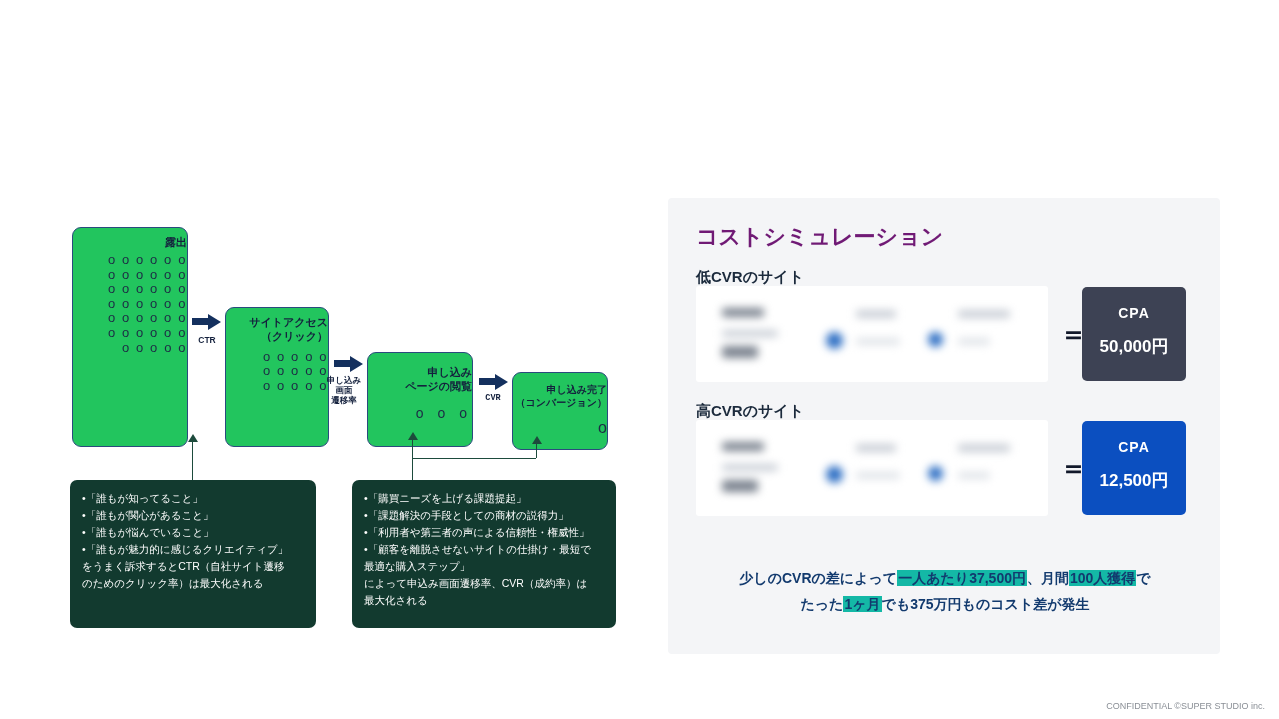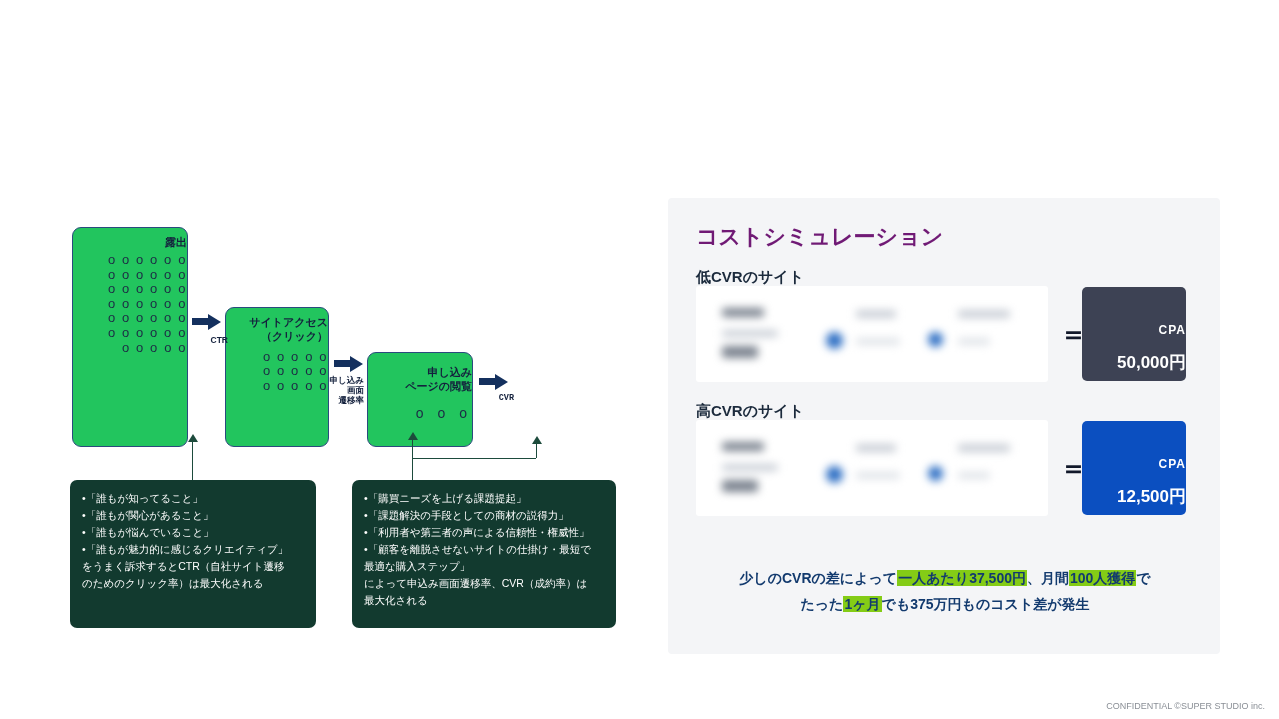--- a/index.html
+++ b/index.html
@@ -79,21 +79,21 @@
   .arrow-tail {
     position: absolute;
     background: #14305e;
     height: 7px;
   }
   .arrow-label {
     position: absolute;
     font-size: 8.5px;
     font-weight: bold;
     color: #14213d;
-    text-align: right;
+    text-align: center;
     line-height: 1.15;
   }
 
   .note {
     position: absolute;
     background: #123a2f;
     color: #ffffff;
     border-radius: 7px;
     padding: 10px 12px;
     font-size: 10.5px;
@@ -155,46 +155,44 @@
     color: #11182a;
   }
   .cpa-card {
     position: absolute;
     width: 104px; height: 94px;
     border-radius: 5px;
     text-align: center;
     color: #ffffff;
   }
   .cpa-card .cpa-label {
-    font-size: 12px;
+    font-size: 14px;
     font-weight: bold;
     letter-spacing: 1px;
-    margin-top: 36px;
-    text-align: right;
+    margin-top: 18px;
   }
   .cpa-card .cpa-value {
     font-size: 17px;
     font-weight: bold;
     margin-top: 14px;
-    text-align: right;
   }
   #cpa-low  { background: #3d4254; }
   #cpa-high { background: #0b4fc0; }
 
   .cost-summary {
     position: absolute;
     left: 24px; top: 368px;
     width: 506px;
     text-align: center;
     font-size: 14px;
     font-weight: bold;
     color: #123a6e;
     line-height: 1.85;
   }
-  .hl { background: #84cc16; padding: 0 1px; }
+  .hl { background: #14b8a6; padding: 0 1px; }
 
   .footer {
     position: absolute;
     right: 14px; bottom: 8px;
     font-size: 9px;
     color: #8a8f96;
   }
 </style>
 </head>
 <body>
@@ -222,20 +220,25 @@
 ᴏ ᴏ ᴏ ᴏ ᴏ
 ᴏ ᴏ ᴏ ᴏ ᴏ</div>
     </div>
 
     <div class="fbox" id="box-apply">
       <div class="ftitle" style="white-space:pre-line;padding-top:12px">申し込み
 ページの閲覧</div>
       <div class="people small" style="margin-top:12px">ᴏ ᴏ ᴏ</div>
     </div>
 
+    <div class="fbox" id="box-done">
+      <div class="ftitle" style="white-space:pre-line;padding-top:10px;font-size:10px">申し込み完了
+（コンバージョン）</div>
+      <div class="people one" style="margin-top:10px">ᴏ</div>
+    </div>
 
     <div class="arrow-tail" style="left:140px; top:128px; width:16px;"></div>
     <div class="arrow" style="left:156px; top:124px;"></div>
     <div class="arrow-label" style="left:134px; top:146px; width:42px;">CTR</div>
 
     <div class="arrow-tail" style="left:282px; top:170px; width:16px;"></div>
     <div class="arrow" style="left:298px; top:166px;"></div>
     <div class="arrow-label" style="left:272px; top:186px; width:40px; white-space:pre-line">申し込み
 画面
 遷移率</div>

